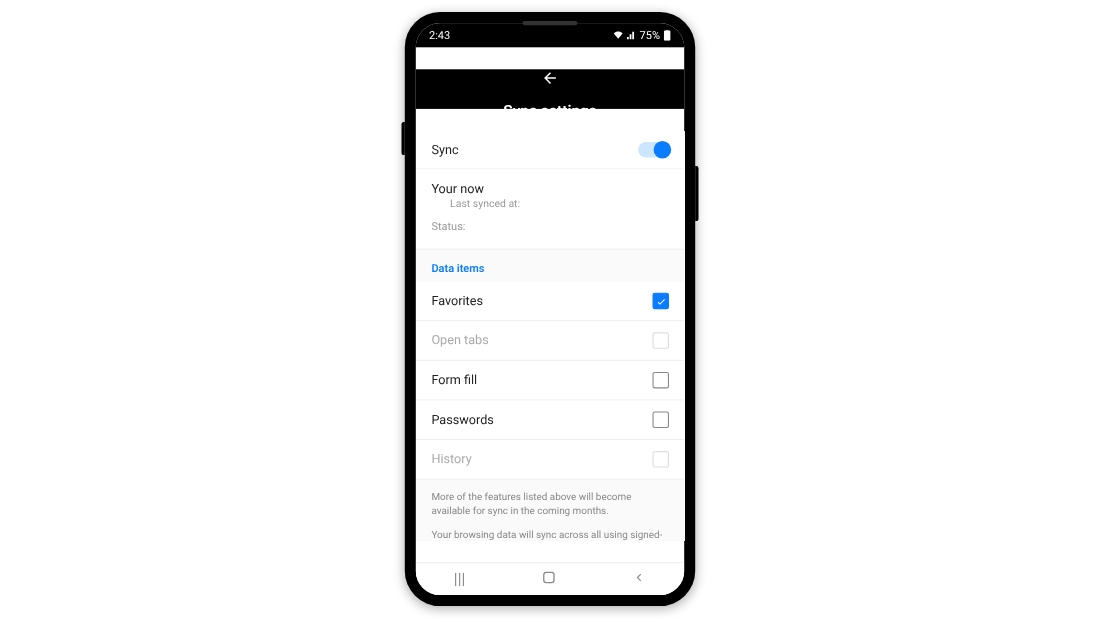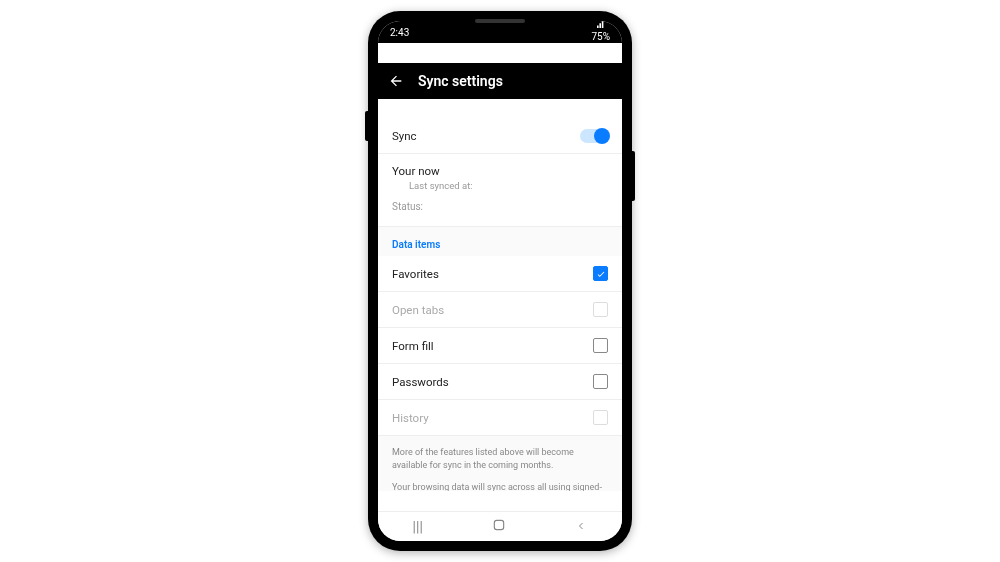--- a/index.html
+++ b/index.html
@@ -64,41 +64,42 @@
   .statusbar {
     height: 22px;
     background: #000;
     color: #fff;
     display: flex;
     align-items: center;
     justify-content: space-between;
     padding: 0 12px;
     font-size: 10px;
   }
-  .status-right { display:flex; align-items:center; gap:3px;flex-direction:column; }
+  .status-right { display:flex; align-items:center; gap:3px; }
   .appbar {
     height: 36px;
     background: #000;
     color: #fff;
     display: flex;
     align-items: center;
     padding: 0 10px;
     gap: 14px;
+    flex-direction: column;
   }
   .appbar .title { font-size: 14px; font-weight: 600; }
   .content {
     flex: 1;
     background: #fafafa;
     overflow-y: auto;
     font-size: 11px;
     color: #222;
   }
   .row {
     display:flex;
-    align-items:center;
+    align-items:flex-start;
     justify-content:space-between;
     padding: 10px 14px;
     border-bottom: 1px solid #eee;
     background:#fff;
   }
   .row.noborder { border-bottom:none; }
   .row .label { font-size:11.5px; }
   .row.muted .label { color:#aaa; }
   .sub { font-size:9.5px; color:#999; margin-top:2px;margin-left:17px; }
   .section-title {

